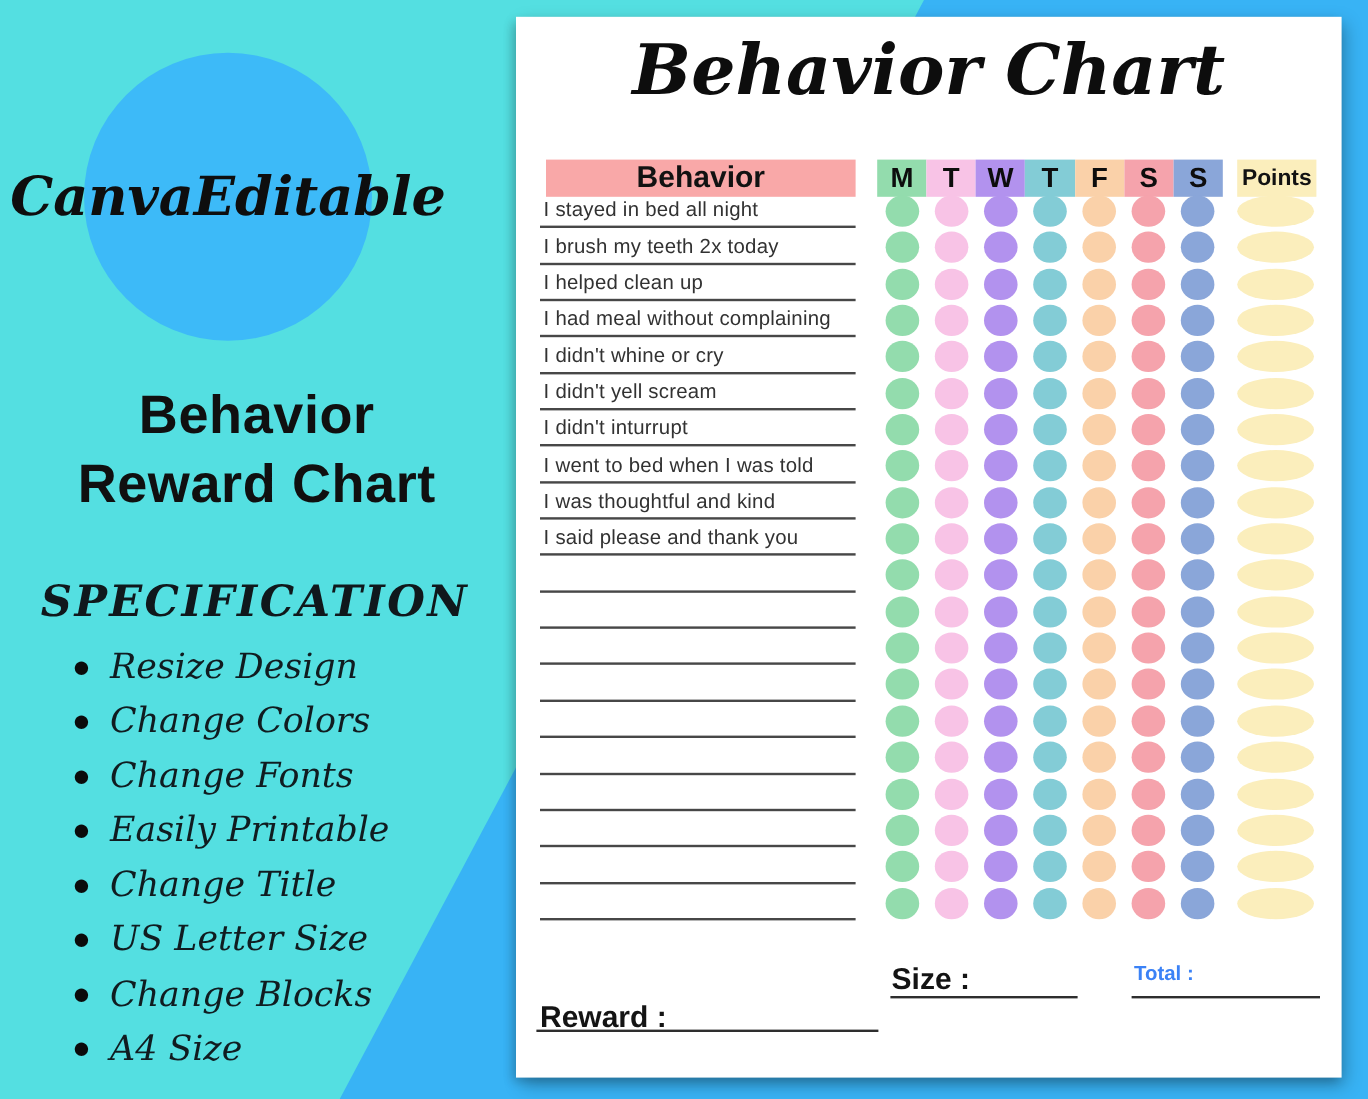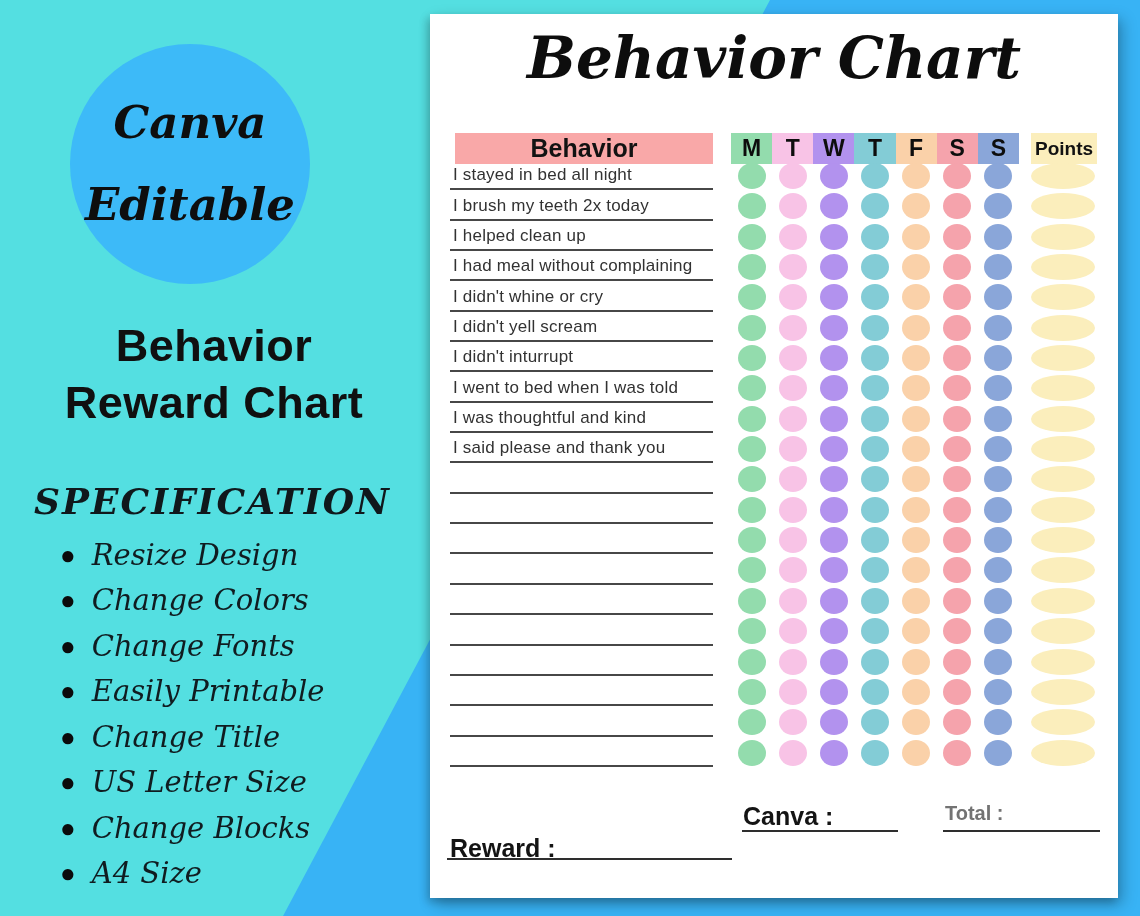--- a/index.html
+++ b/index.html
@@ -5,21 +5,21 @@
   html,body{margin:0;padding:0;background:#222;}
   #canvas{
     position:relative;width:1140px;height:916px;overflow:hidden;
     font-family:"Liberation Sans",sans-serif;
   }
   
   .bg-wedge{position:absolute;inset:0;clip-path:polygon(770px 0,1140px 0,1140px 916px,283px 916px);}
   
   .badge-circle{
     position:absolute;left:70px;top:44px;width:240px;height:240px;border-radius:50%;
-    display:flex;flex-direction:column;align-items:center;justify-content:center;
+    display:flex;flex-direction:row;align-items:center;justify-content:center;
   }
   .badge-line{
     font-family:"DejaVu Serif",serif;font-style:italic;font-weight:bold;
     font-size:45px;line-height:1.82;color:#0e0e0e;
   }
   .panel-title{
     position:absolute;left:0;top:318px;width:428px;text-align:center;
     font-weight:800;font-size:45px;line-height:1.26;color:#101010;letter-spacing:.5px;
   }
   .spec-heading{
@@ -64,21 +64,21 @@
   .row-label{
     position:absolute;left:23px;bottom:5px;
     font-size:17px;color:#323232;letter-spacing:.2px;white-space:nowrap;
   }
   .row-line{position:absolute;left:20px;bottom:0;width:263px;border-bottom:2px solid #474747;}
   .dot{position:absolute;top:3px;width:28px;height:26px;border-radius:50%;}
   .points-pill{position:absolute;left:601px;top:3px;width:64px;height:26px;border-radius:50%;}
   
   .goal-label{position:absolute;left:313px;top:788px;font-weight:bold;font-size:25px;color:#141414;}
   .goal-line{position:absolute;left:312px;top:816px;width:156px;border-bottom:2px solid #2e2e2e;}
-  .total-label{position:absolute;left:515px;top:788px;font-weight:bold;font-size:20px;color:#737373;}
+  .total-label{position:absolute;left:515px;top:788px;font-weight:bold;font-size:17px;color:#3b82f6;}
   .total-line{position:absolute;left:513px;top:816px;width:157px;border-bottom:2px solid #2e2e2e;}
   .reward-label{position:absolute;left:20px;top:820px;font-weight:bold;font-size:25px;color:#141414;}
   .reward-line{position:absolute;left:17px;top:844px;width:285px;border-bottom:2px solid #2e2e2e;}
 </style>
 </head>
 <body>
 
 <div id="canvas" style="background: rgb(84, 223, 225);">
   <div class="bg-wedge" style="background: rgb(56, 179, 245);"></div>
 
@@ -369,20 +369,20 @@
           <div class="dot" style="left: 349px; background: rgb(248, 195, 230);"></div>
           <div class="dot" style="left: 390px; background: rgb(178, 146, 238);"></div>
           <div class="dot" style="left: 431px; background: rgb(131, 204, 214);"></div>
           <div class="dot" style="left: 472px; background: rgb(250, 209, 169);"></div>
           <div class="dot" style="left: 513px; background: rgb(245, 163, 172);"></div>
           <div class="dot" style="left: 554px; background: rgb(138, 166, 217);"></div>
           <div class="points-pill" style="background: rgb(251, 238, 188);"></div>
         </div>
       </div>
 
-    <div class="goal-label">Canva :</div>
+    <div class="goal-label">Size :</div>
     <div class="goal-line"></div>
     <div class="total-label">Total :</div>
     <div class="total-line"></div>
     <div class="reward-label">Reward :</div>
     <div class="reward-line"></div>
   </div>
 </div>
 
 </body></html>

